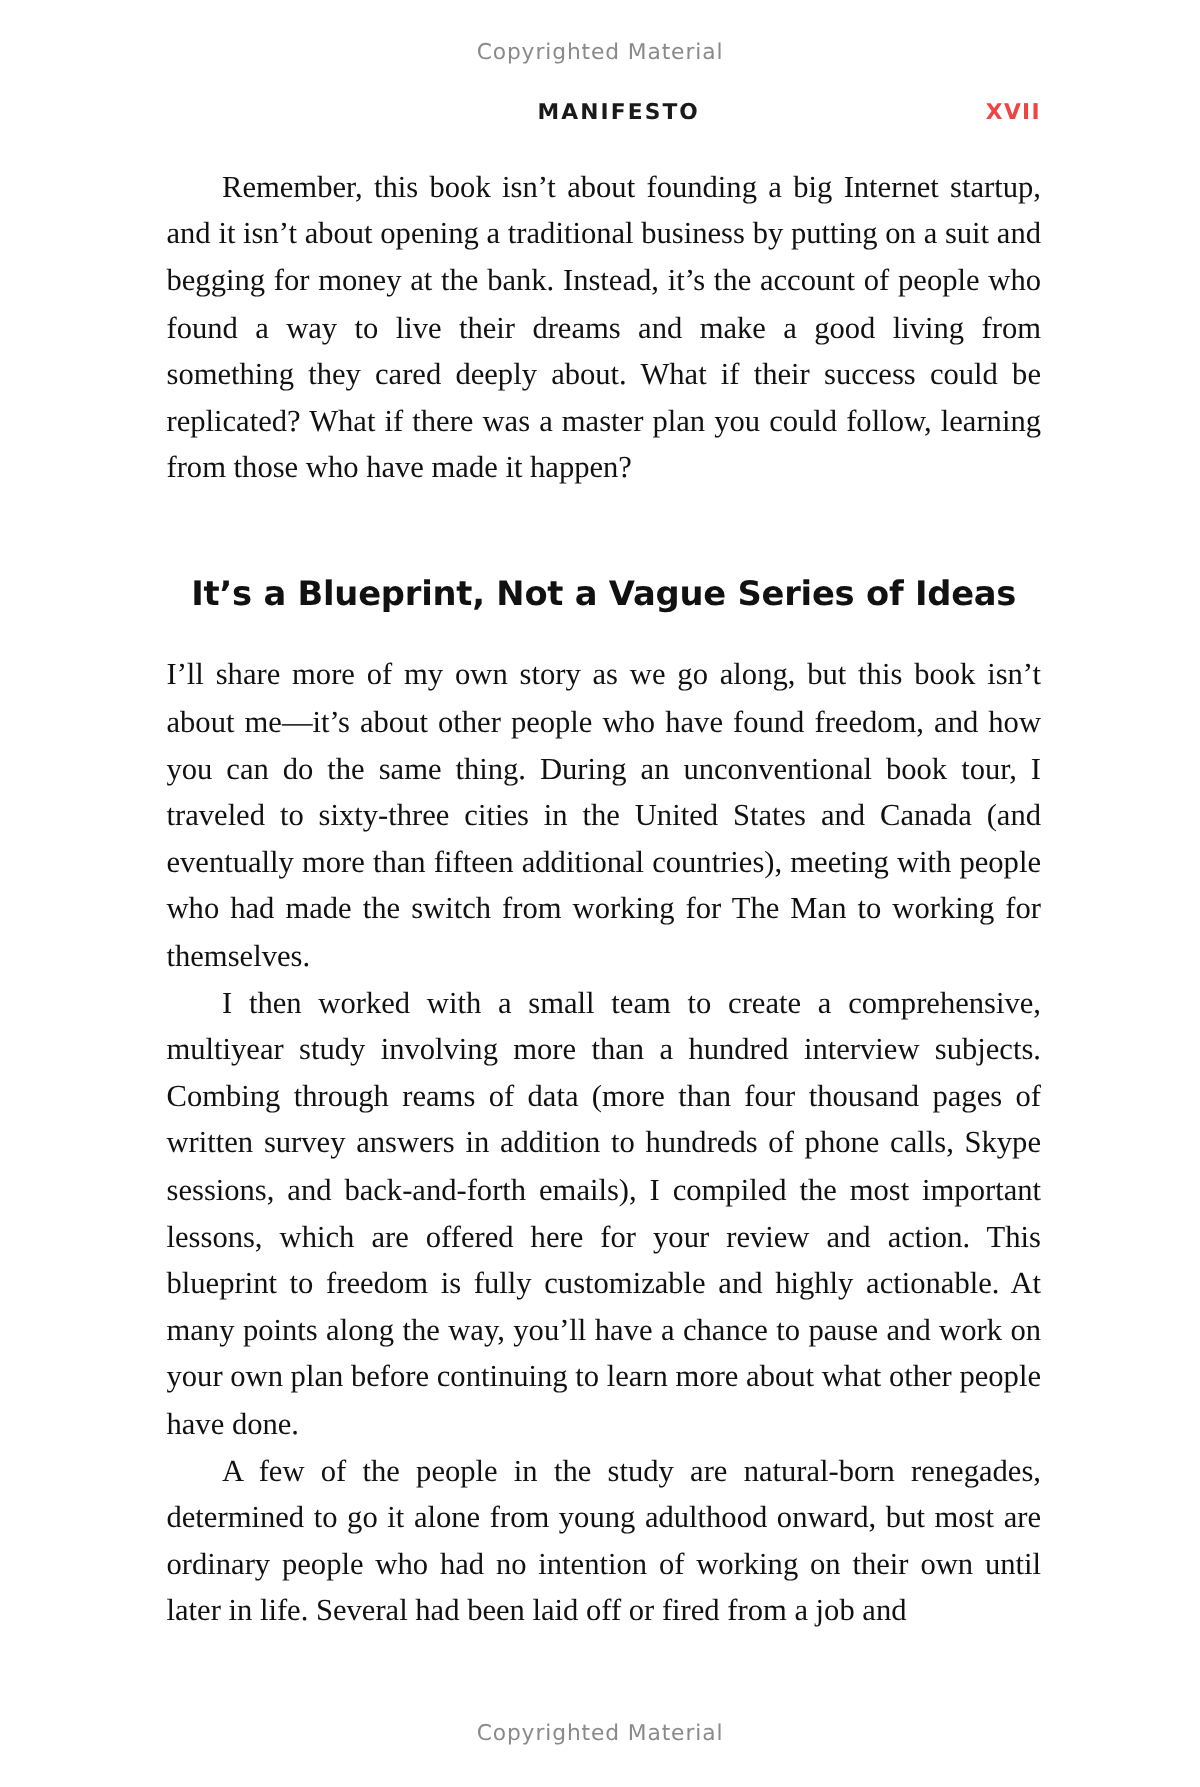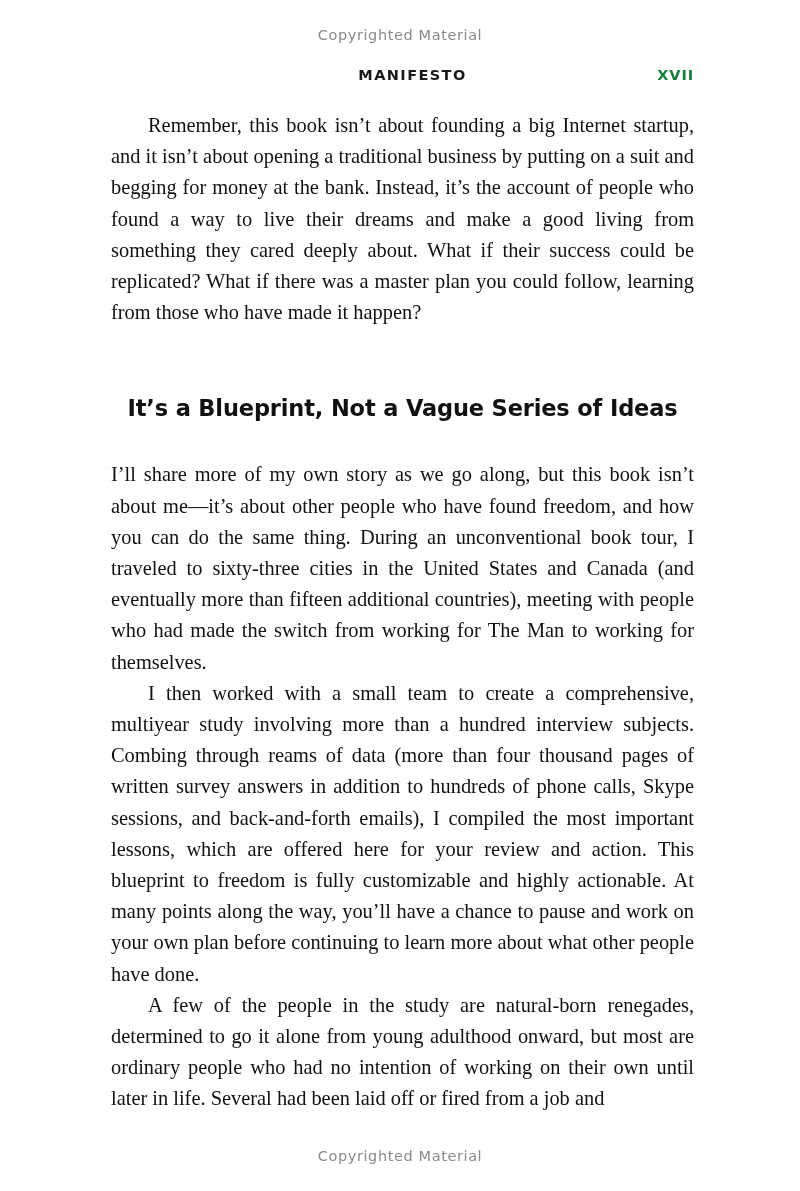--- a/index.html
+++ b/index.html
@@ -60,21 +60,21 @@
     white-space: nowrap;
   }
   .running-head-folio {
     position: absolute;
     right: 0;
     top: 0;
     font-family: "DejaVu Sans", sans-serif;
     font-weight: bold;
     font-size: 14.5px;
     letter-spacing: 0.9px;
-    color: #15803d;
+    color: #ef4444;
     white-space: nowrap;
   }
 
   
   .content {
     position: absolute;
     top: 110px;
     left: 111px;
     width: 583px;
   }
@@ -86,21 +86,21 @@
     line-height: 31.2px;
     text-align: justify;
     text-justify: inter-word;
     color: #111111;
     hyphens: none;
   }
   p.body-para.indent { text-indent: 37px; }
   p.body-para.flush  { text-indent: 0; }
 
   h2.section-heading {
-    margin: 14px;
+    margin: 2px;
     font-family: "DejaVu Sans", sans-serif;
     font-weight: bold;
     font-size: 22.5px;
     line-height: 28px;
     text-align: center;
     color: #111111;
     letter-spacing: -0.15px;
   }
   .heading-block {
     padding-top: 52px;

